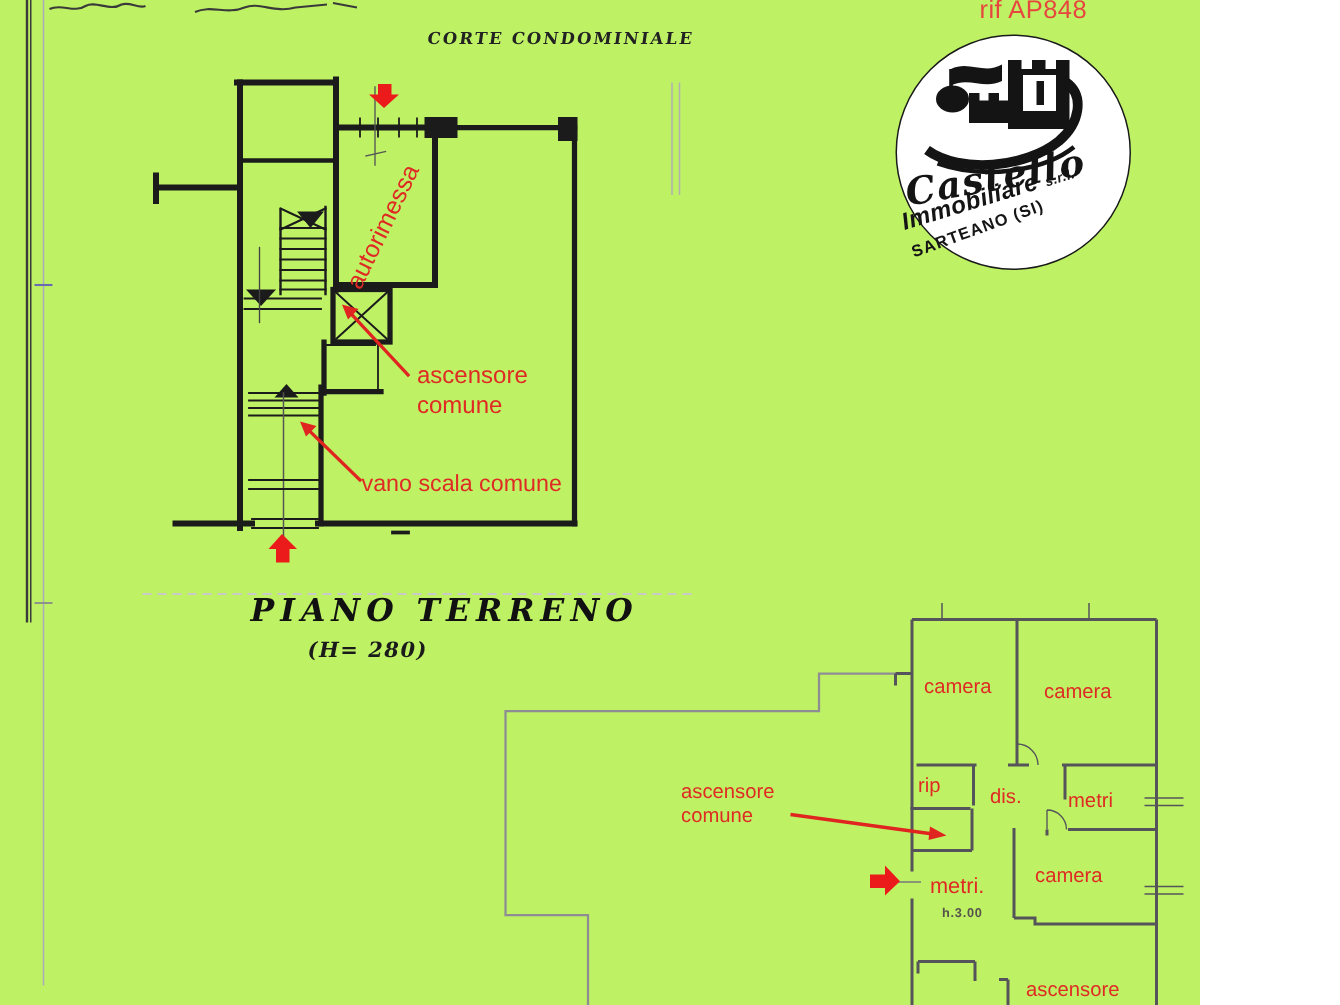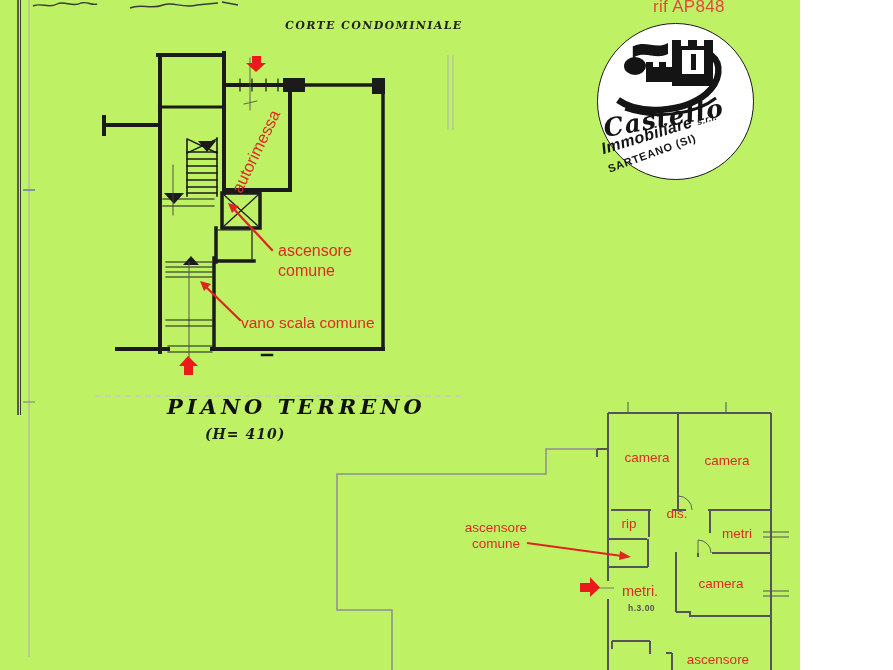--- a/index.html
+++ b/index.html
@@ -3,21 +3,21 @@
 <meta charset="utf-8">
 <style>
   html,body{margin:0;padding:0;background:#ffffff;}
   #canvas{
     position:relative;width:800px;height:670px;background:#bef264;overflow:hidden;
     font-family:"Liberation Sans",sans-serif;
   }
   .abs{position:absolute;}
   .red-label{color:#df2b24;font-family:"Liberation Sans",sans-serif;}
   .nowrap{white-space:nowrap;}
-  .center{text-align:center;}
+  .center{text-align:left;}
   
   .ref{left:653px;top:-3px;font-size:17px;font-weight:500;color:#e7463f;letter-spacing:.3px;}
   
   .hand{font-family:"DejaVu Serif",serif;color:#1c1c1c;}
   .court{left:285px;top:19px;font-size:11px;font-weight:700;letter-spacing:1.4px;transform:skewX(-8deg);color:#222;}
   .gf-title{left:167px;top:394px;font-size:21px;font-weight:800;font-style:italic;letter-spacing:4px;color:#111;}
   .gf-h{left:205px;top:426px;font-size:14px;font-weight:700;font-style:italic;color:#1a1a1a;letter-spacing:1px;}
   
   .autorimessa{left:201px;top:142px;width:110px;text-align:center;font-size:16.5px;transform:rotate(-64deg);}
   .gf-elev{left:278px;top:241px;width:96px;font-size:16px;line-height:20px;}
@@ -166,28 +166,28 @@
 
   <div class="abs ref nowrap">rif AP848</div>
 
   <div class="abs court nowrap hand">CORTE CONDOMINIALE</div>
 
   <div class="abs red-label autorimessa nowrap">autorimessa</div>
   <div class="abs red-label gf-elev">ascensore comune</div>
   <div class="abs gf-title hand nowrap">PIANO TERRENO</div>
 
   <div class="abs red-label gf-stair nowrap">vano scala comune</div>
-  <div class="abs gf-h hand nowrap">(H= 410)</div>
+  <div class="abs gf-h hand nowrap">(H= 280)</div>
 
   <div class="abs red-label ap-elev center">ascensore comune</div>
 
   <div class="abs red-label room center" style="left:616px;top:450px;width:62px">camera</div>
   <div class="abs red-label room center" style="left:696px;top:453px;width:62px">camera</div>
   <div class="abs red-label room center" style="left:612px;top:516px;width:34px">rip</div>
-  <div class="abs red-label room center" style="left:660px;top:506px;width:34px">dis.</div>
+  <div class="abs red-label room center" style="left:660px;top:523px;width:34px">dis.</div>
   <div class="abs red-label room center" style="left:712px;top:526px;width:50px">metri</div>
   <div class="abs red-label room center" style="left:690px;top:576px;width:62px">camera</div>
   <div class="abs red-label room center" style="left:620px;top:583px;width:40px;font-size:14.5px">metri.</div>
   <div class="abs red-label room center" style="left:684px;top:652px;width:68px">ascensore</div>
   <div class="abs h300 nowrap">h.3.00</div>
 
   <div class="abs dim-v nowrap">10 metri</div>
 
   <div class="abs logo">
     <svg class="abs" style="left:0;top:0" width="155" height="155" viewBox="0 0 155 155">

